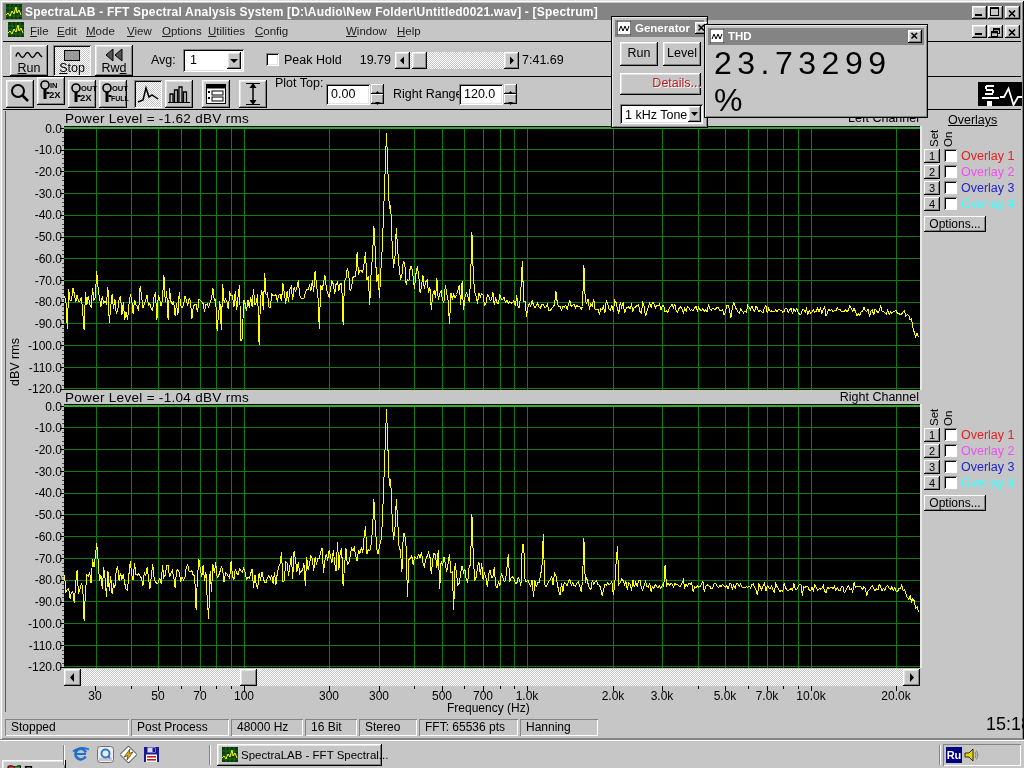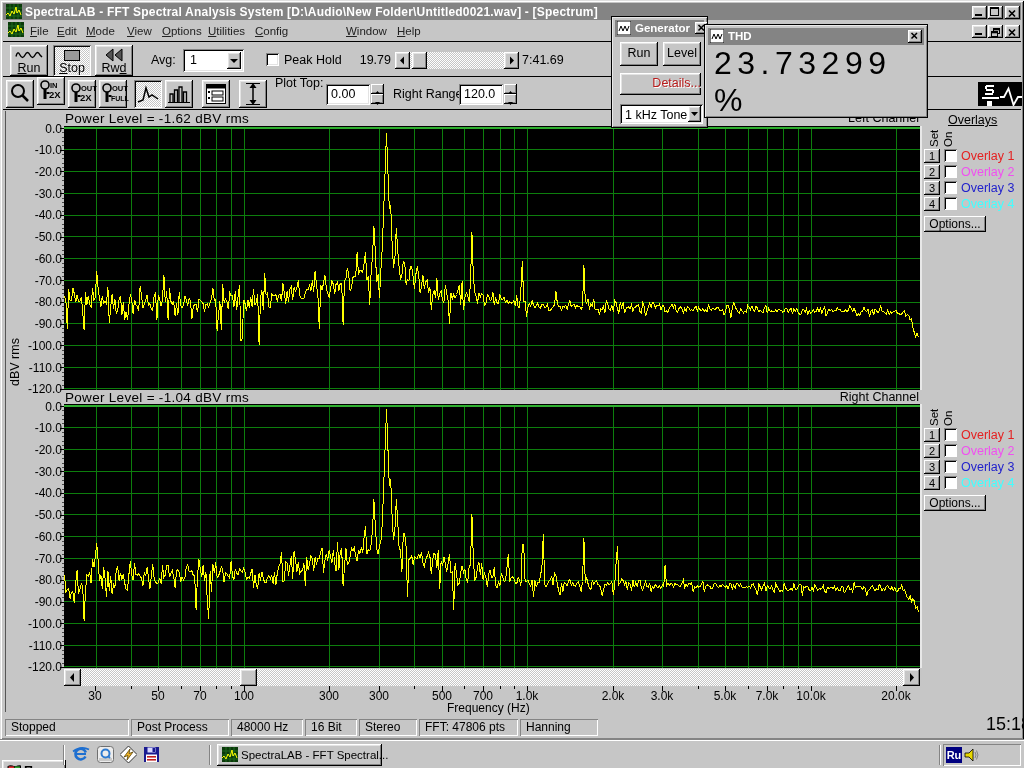--- a/index.html
+++ b/index.html
@@ -477,21 +477,21 @@
 <button class="optbtn" style="top:495px">Options...</button>
 <div class="vlab" style="left:928px;top:426px">Set</div>
 <div class="vlab" style="left:942px;top:426px">On</div>
 
 <div class="abs" style="left:3px;top:716px;width:1018px;height:22px;background:#c6c6c6"></div>
 <div class="abs cell" style="left:5px;top:719px;width:124px;height:17px;font-size:12px;padding:1px 9px 0 6px">Stopped</div>
 <div class="abs cell" style="left:131px;top:719px;width:98px;height:17px;font-size:12px;padding:1px 0 0 6px">Post Process</div>
 <div class="abs cell" style="left:231px;top:719px;width:72px;height:17px;font-size:12px;padding:1px 0 0 6px">48000 Hz</div>
 <div class="abs cell" style="left:305px;top:719px;width:52px;height:17px;font-size:12px;padding:1px 0 0 6px">16 Bit</div>
 <div class="abs cell" style="left:359px;top:719px;width:58px;height:17px;font-size:12px;padding:1px 0 0 6px">Stereo</div>
-<div class="abs cell" style="left:419px;top:719px;width:99px;height:17px;font-size:12px;padding:1px 0 0 6px">FFT: 47806 pts</div>
+<div class="abs cell" style="left:419px;top:719px;width:99px;height:17px;font-size:12px;padding:1px 0 0 6px">FFT: 65536 pts</div>
 <div class="abs cell" style="left:520px;top:719px;width:78px;height:17px;font-size:12px;padding:1px 0 0 6px">Hanning</div>
 
 <div class="abs" style="left:0;top:740px;width:1024px;height:28px;background:#c6c6c6;border-top:1px solid #fff;box-shadow:0 -1px 0 #848484"></div>
 
 <div class="abs bevel" style="left:2px;top:760px;width:64px;height:22px">
  <svg class="abs" style="left:3px;top:3px" width="18" height="16" viewBox="0 0 18 16">
   <path d="M2.5 3.2 Q5 1.6 7.5 2.6 Q10 3.6 12.5 2.6 Q14.5 1.8 16 2.4 L16 11.6 Q14 10.9 12 11.7 Q9.5 12.7 7 11.7 Q4.5 10.7 2.5 12.2 Z" fill="#000"></path>
   <rect x="3.6" y="3.4" width="5.3" height="4" fill="#e03030"></rect>
       <rect x="9.6" y="3.4" width="5.3" height="4" fill="#30a030"></rect>
   <rect x="3.6" y="8.1" width="5.3" height="4" fill="#2050d0"></rect>

